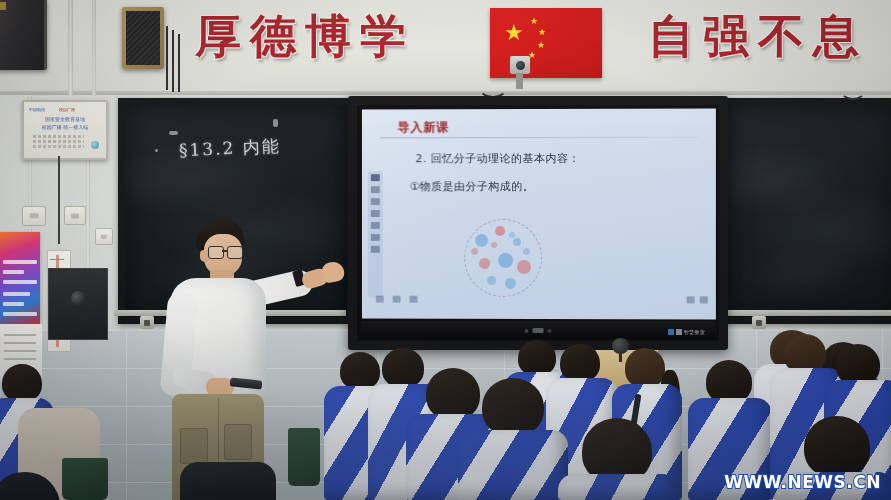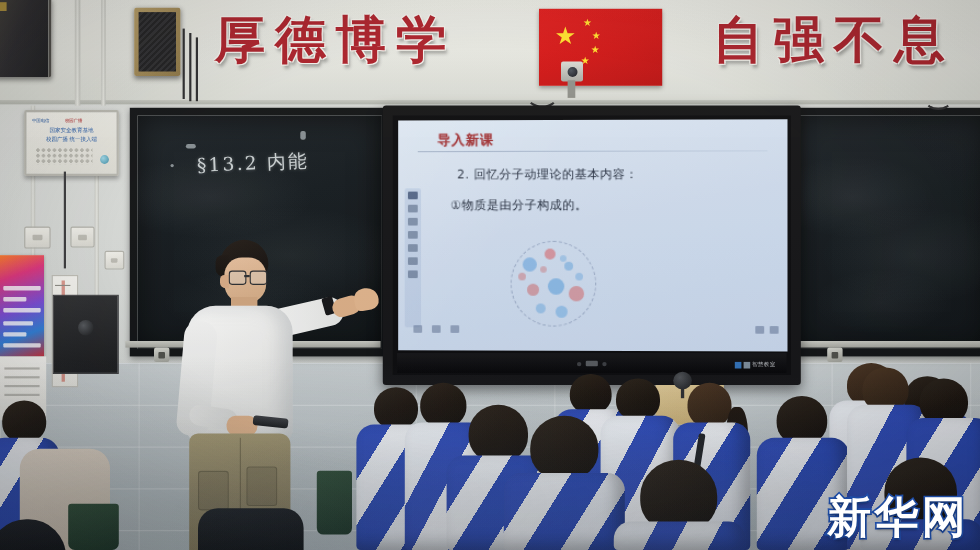--- a/index.html
+++ b/index.html
@@ -770,16 +770,16 @@
 
   <div class="darkfig" style="left:180px;top:462px;width:96px;height:44px;"></div>
 
   <div class="green-bag" style="left:288px;top:428px;width:32px;height:58px;"></div>
 
   <div class="wall-grime"></div>
   <div class="warmth"></div>
   <div class="vignette"></div>
 
   <div class="watermark">
-    <div class="wm-cn">新华网</div>
+    <div class="wm-url">WWW.NEWS.CN</div>
   </div>
 
 </div>
 
 </body></html>

